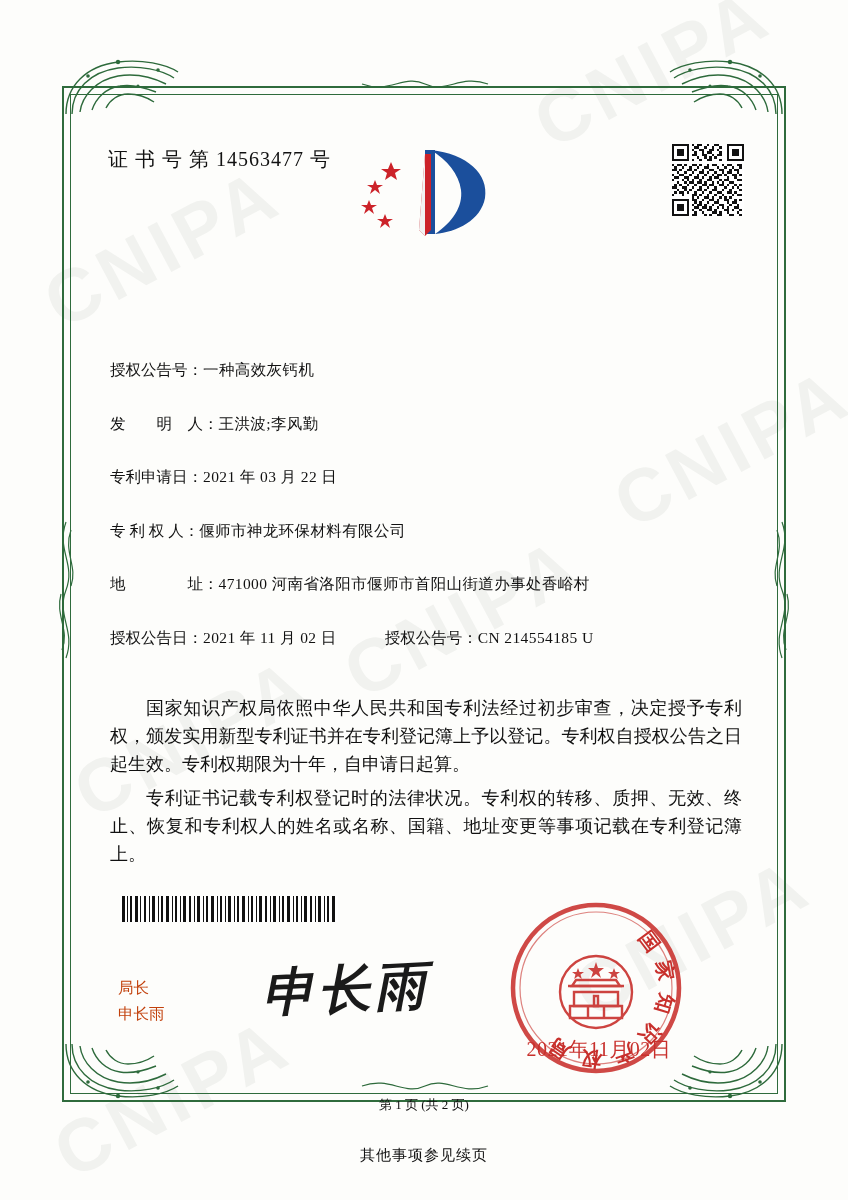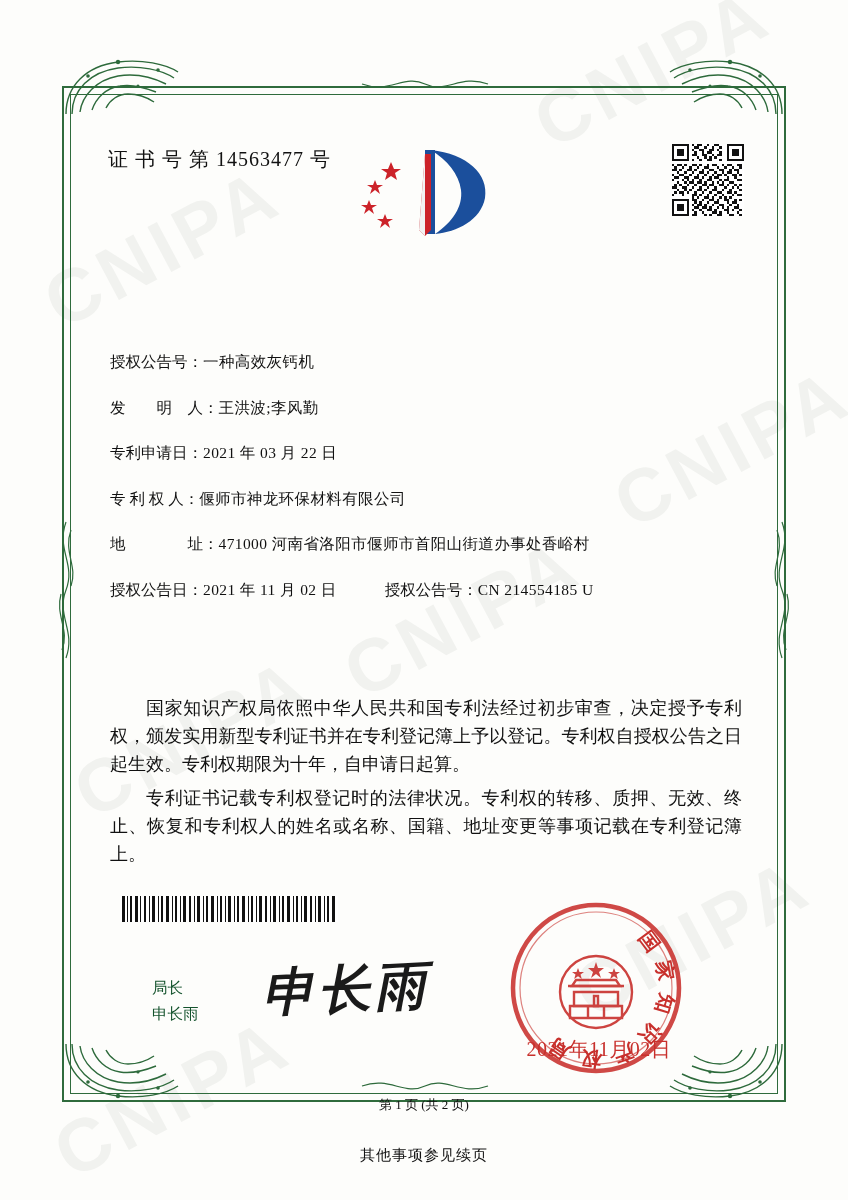--- a/index.html
+++ b/index.html
@@ -120,20 +120,21 @@
     font-size: 15.5px;
     color: #111;
   }
   .field .lbl {
     white-space: pre;
     flex: 0 0 auto;
   }
   .field .val {
     white-space: pre;
     letter-spacing: 0.4px;
+    margin-top: 8px;
   }
   .field.dual .second-lbl {
     margin-left: 48px;
     white-space: pre;
   }
 
   
   .paras {
     position: absolute;
     left: 110px;
@@ -158,22 +159,21 @@
     height: 26px;
   }
 
   
   .sig-label {
     position: absolute;
     left: 118px;
     top: 975px;
     font-size: 15.5px;
     line-height: 26px;
-    color: #14532d;
-    margin-left: 34px;
+    color: #c2410c;
   }
   .sig-script {
     position: absolute;
     left: 262px;
     top: 955px;
     font-size: 52px;
     font-family: "DejaVu Serif", serif;
     font-style: italic;
     font-weight: bold;
     color: #1a1a1a;

